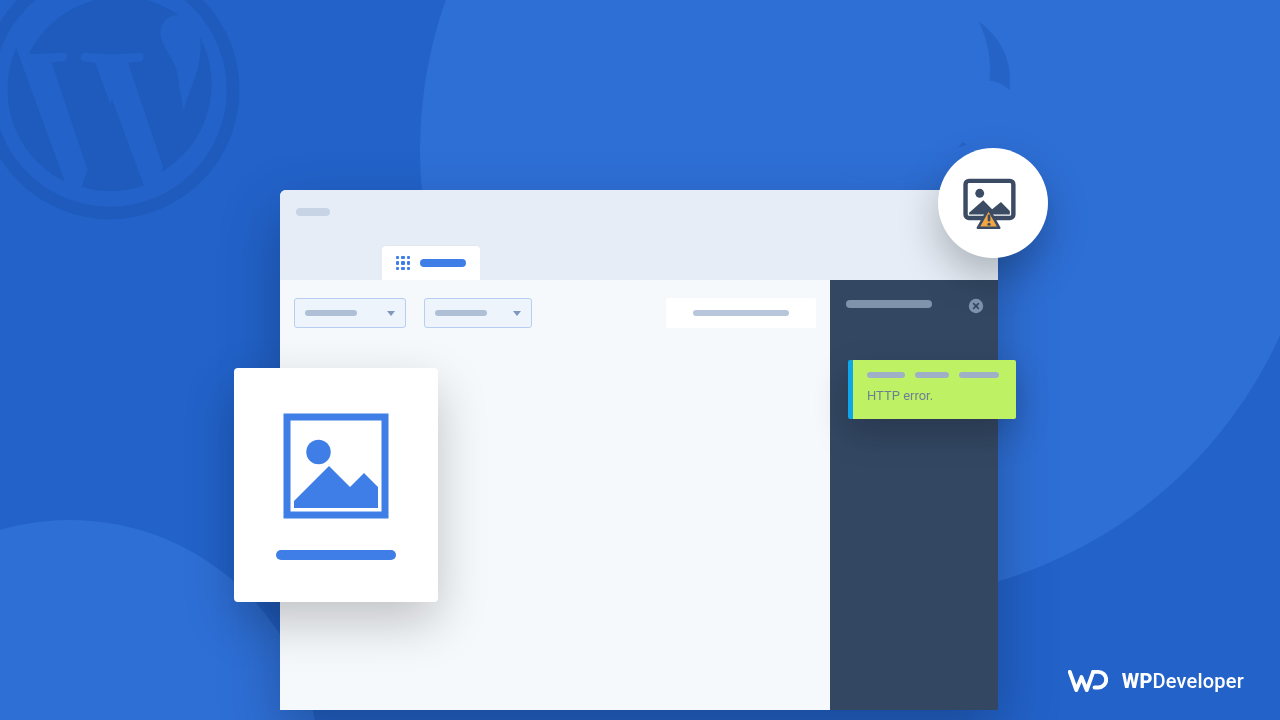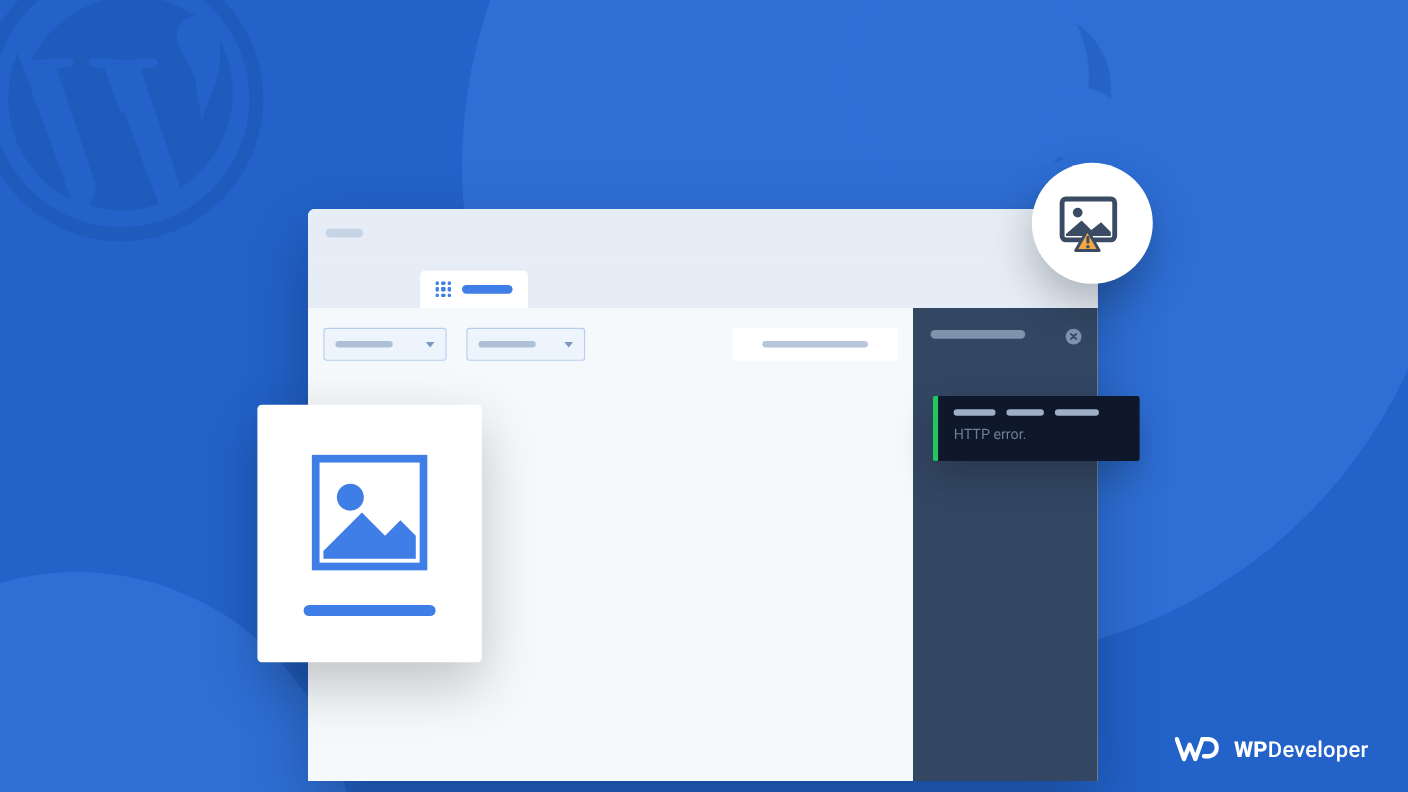--- a/index.html
+++ b/index.html
@@ -157,23 +157,23 @@
   .sidebar .close {
     position: absolute; top: 18px; right: 14px;
     width: 16px; height: 16px;
   }
   .sidebar .close svg { width:16px; height:16px; display:block; }
 
   
   .notice {
     position: absolute;
     top: 360px; left: 848px;
-    width: 188px;
-    background: #0f172a;
-    border-left: 5px solid #22c55e;
+    width: 168px;
+    background: #bef264;
+    border-left: 5px solid #0ea5e9;
     border-radius: 2px;
     box-shadow: 0 14px 34px rgba(0,0,0,.22);
     padding: 12px 14px 16px 14px;
     z-index: 50;
   }
   .notice .line1 { display:flex; gap:10px; margin-bottom:10px; }
   .notice .seg { height:6px; background:#9fb0c6; border-radius:3px; }
   .notice .seg.a{width:38px;} .notice .seg.b{width:34px;} .notice .seg.c{width:40px;}
   .notice .msg { font-size: 13px; color:#6e7f95; }
 

